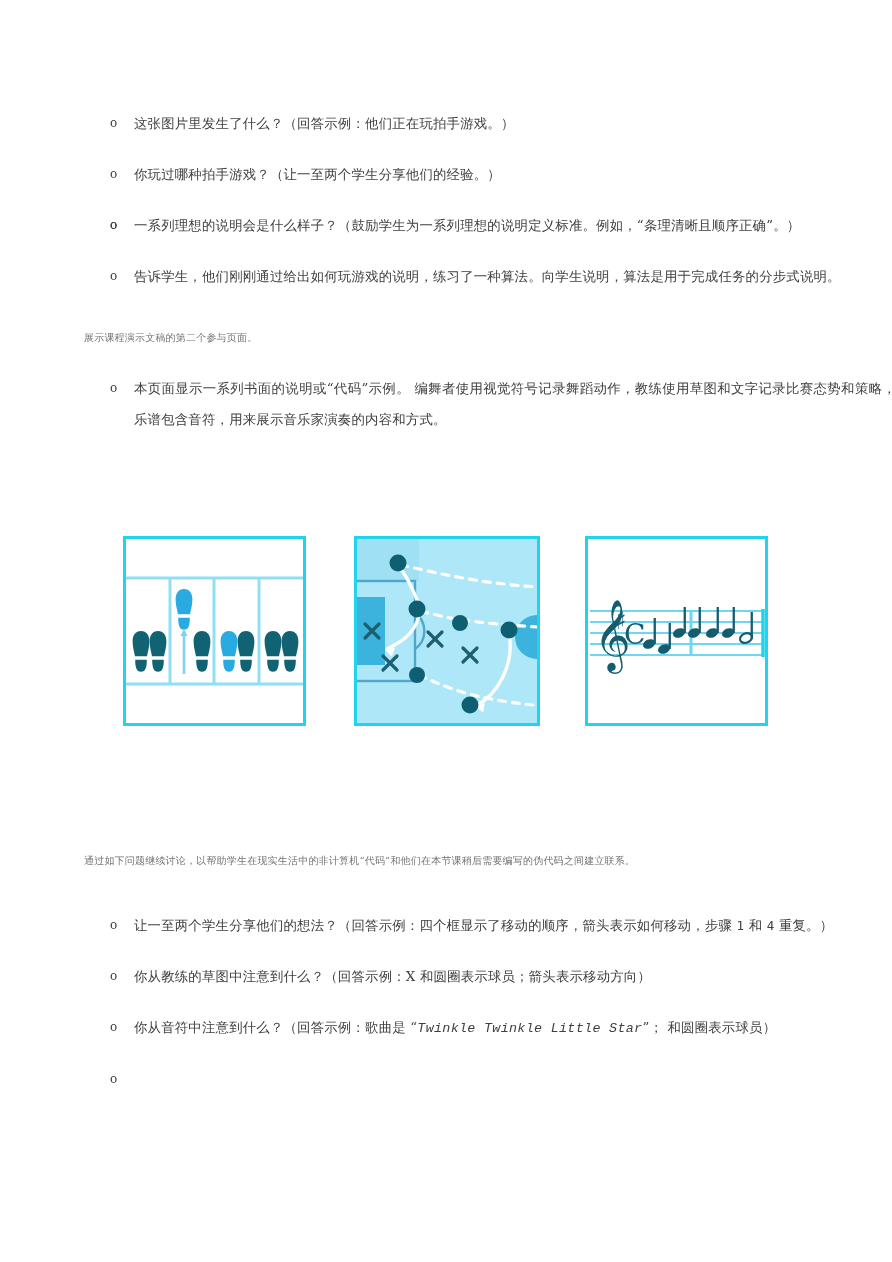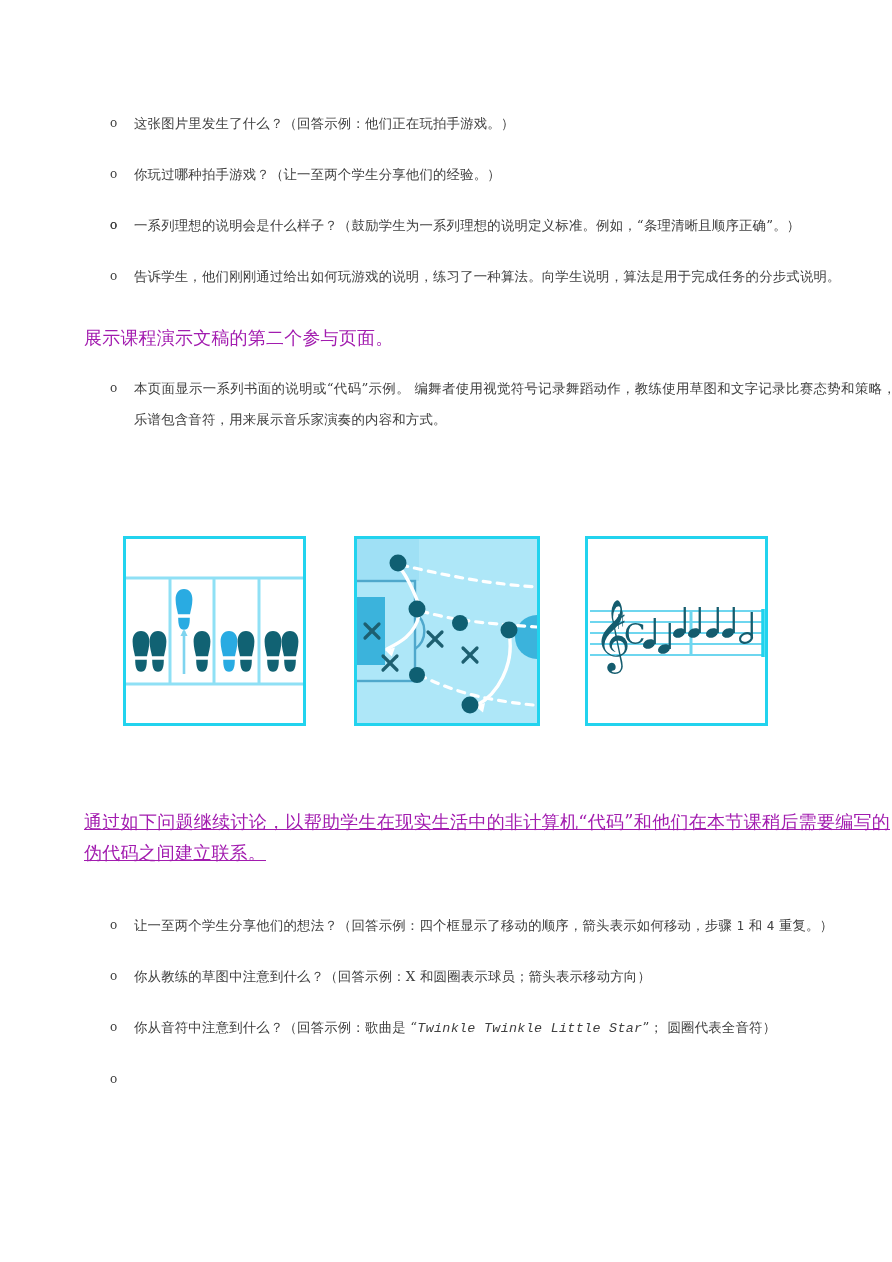--- a/index.html
+++ b/index.html
@@ -45,23 +45,23 @@
     top: 0;
     font-size: 12px;
     line-height: 31px;
     color: #404040;
     font-family: "DejaVu Serif", "Liberation Serif", serif;
   }
   .para {
     position: absolute;
     left: 84px;
     width: 808px;
-    font-size: 18px;
+    font-size: 10px;
     line-height: 31px;
-    color: #a21caf;
+    color: #737373;
     text-align: justify;
     letter-spacing: 0.2px;
   }
   .script {
     font-family: Liberation Mono, monospace;
     font-style: italic;
     letter-spacing: 0.3px;
   }
   .mono-num {
     font-family: "DejaVu Sans Mono", "Liberation Mono", monospace;
@@ -269,37 +269,37 @@
         <g>
           <use href="#qnote" x="124" y="94"></use>
           <use href="#qnote" x="140" y="94"></use>
           <use href="#hnote" x="158" y="99"></use>
         </g>
       </svg>
     </div>
 
   </div>
 
-  <div class="para" style="top:806px; width:806px;text-decoration:underline;">通过如下问题继续讨论，以帮助学生在现实生活中的非计算机“代码”和他们在本节课稍后需要编写的伪代码之间建立联系。</div>
+  <div class="para" style="top:845px; width:806px;">通过如下问题继续讨论，以帮助学生在现实生活中的非计算机“代码”和他们在本节课稍后需要编写的伪代码之间建立联系。</div>
 
   <div class="bullet-list" style="top:910px;">
 
     <div class="bullet" style="width:760px;">
       <span class="marker">o</span>
       <span><span>让一至两个学生分享他们的想法？（回答示例：四个框显示了移动的顺序，箭头表示如何移动，步骤 </span><span class="mono-num">1</span><span> 和 </span><span class="mono-num">4</span><span> 重复。）</span></span>
     </div>
 
     <div class="bullet">
       <span class="marker">o</span>
       <span>你从教练的草图中注意到什么？（回答示例：X 和圆圈表示球员；箭头表示移动方向）</span>
     </div>
 
     <div class="bullet">
       <span class="marker">o</span>
-      <span><span>你从音符中注意到什么？（回答示例：歌曲是 “</span><span class="script">Twinkle Twinkle Little Star</span><span>”； 圆圈代表全音符）</span></span>
+      <span><span>你从音符中注意到什么？（回答示例：歌曲是 “</span><span class="script">Twinkle Twinkle Little Star</span><span>”； 和圆圈表示球员）</span></span>
     </div>
 
     <div class="bullet">
       <span class="marker">o</span>
     </div>
 
   </div>
 
 </div>
 

